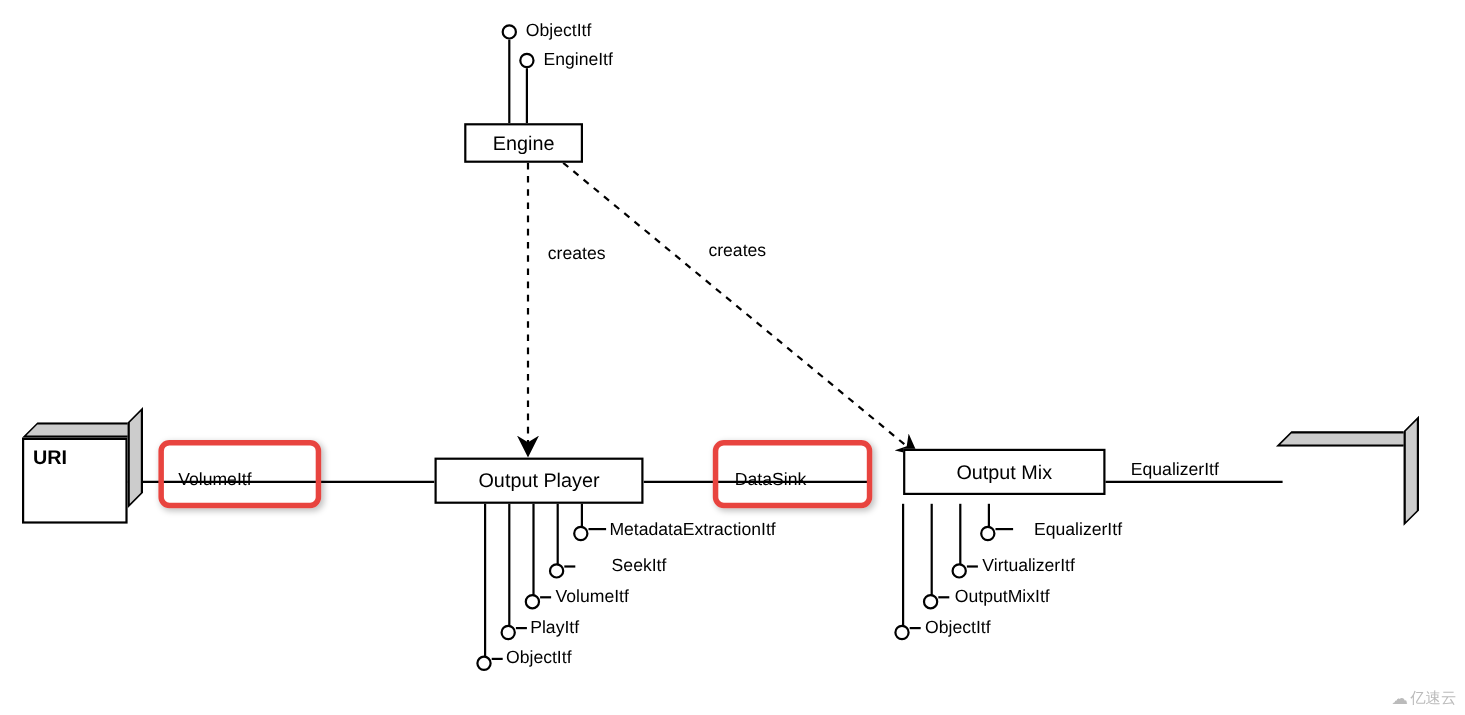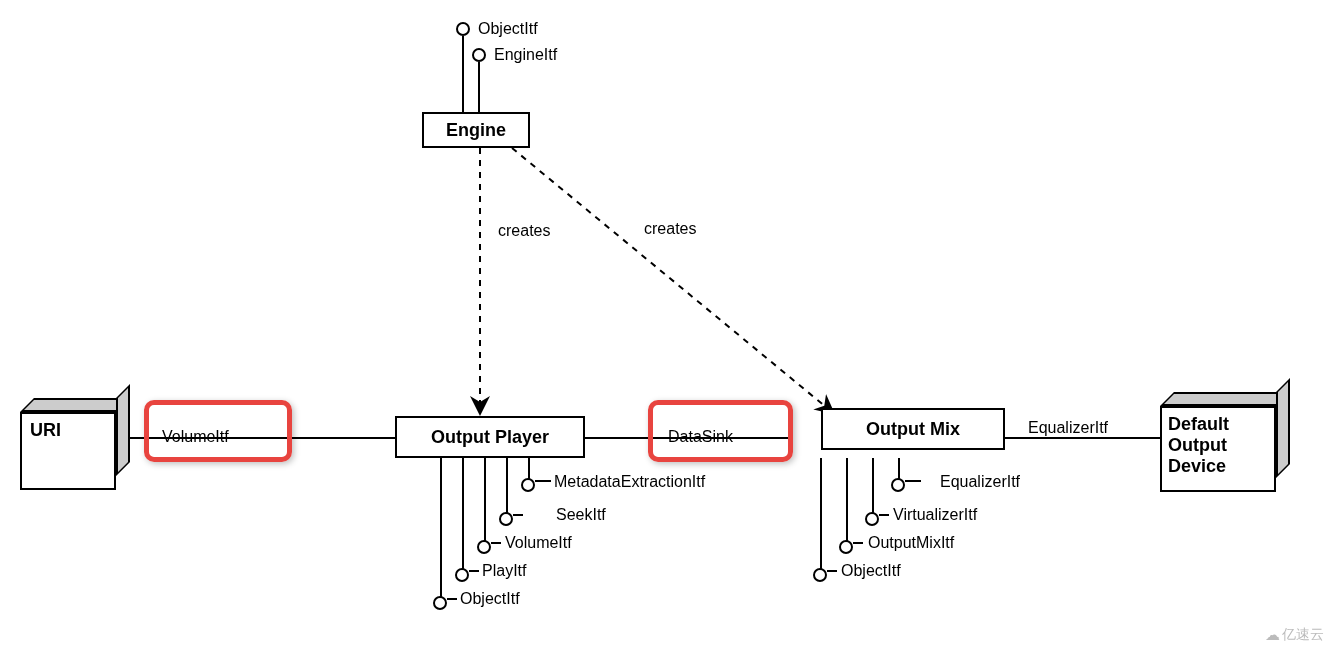--- a/index.html
+++ b/index.html
@@ -14,21 +14,21 @@
   }
   .label {
     position: absolute;
     font-size: 16px;
     color: #000;
   }
   .box {
     position: absolute;
     border: 2px solid #000;
     background: #fff;
-    font-weight: bold;
+    font-weight: normal;
     font-size: 18px;
     display: flex;
     align-items: center;
     justify-content: center;
   }
   .cube {
     position: absolute;
   }
   .cube .face-front {
     position: absolute;
@@ -124,21 +124,21 @@
   <div class="label" style="left:494px; top:46px;">EngineItf</div>
 </div>
 
 <div class="box" style="left:422px; top:112px; width:108px; height:36px;">
   <span>Engine</span>
 </div>
 
 <div class="label" style="left:498px; top:222px;">creates</div>
 <div class="label" style="left:644px; top:220px;">creates</div>
 
-<div class="cube" style="left:20px; top:398px; width:116px; height:91px;">
+<div class="cube" style="left:20px; top:384px; width:116px; height:91px;">
   <div class="face-top" style="left:0; top:0; width:96px; height:14px; transform:skewX(-45deg); transform-origin:bottom left;"></div>
   <div class="face-side" style="left:96px; top:0; width:14px; height:78px; transform:skewY(-45deg); transform-origin:top left;"></div>
   <div class="face-front" style="left:0; top:14px; width:96px; height:78px; justify-content:flex-start; align-items:flex-start; padding:6px 8px;">
     <span>URI</span>
   </div>
 </div>
 
 <div class="label" style="left:162px; top:428px;">VolumeItf</div>
 <div class="highlight-box" style="left:144px; top:400px; width:148px; height:62px;"></div>
 
@@ -203,23 +203,18 @@
   <div style="position:absolute; left:813px; top:568px;" class="itf-circle"></div>
   <div style="position:absolute; left:827px; top:570px; width:10px; height:2px; background:#000;"></div>
   <div class="label" style="left:841px; top:562px;">ObjectItf</div>
 </div>
 
 <div class="label" style="left:1028px; top:419px;">EqualizerItf</div>
 
 <div class="cube" style="left:1160px; top:392px; width:140px; height:98px;">
   <div class="face-top" style="left:0; top:0; width:116px; height:14px; transform:skewX(-45deg); transform-origin:bottom left;"></div>
   <div class="face-side" style="left:116px; top:0; width:14px; height:86px; transform:skewY(-45deg); transform-origin:top left;"></div>
-  <div class="face-front" style="left:0; top:14px; width:116px; height:86px; justify-content:flex-start; align-items:flex-start; padding:6px 6px; white-space:pre-line;">
-    <span>Default
-Output
-Device</span>
-  </div>
 </div>
 
 <div class="watermark">
   <span class="wm-icon">☁</span>
   <span>亿速云</span>
 </div>
 
 </body></html>

